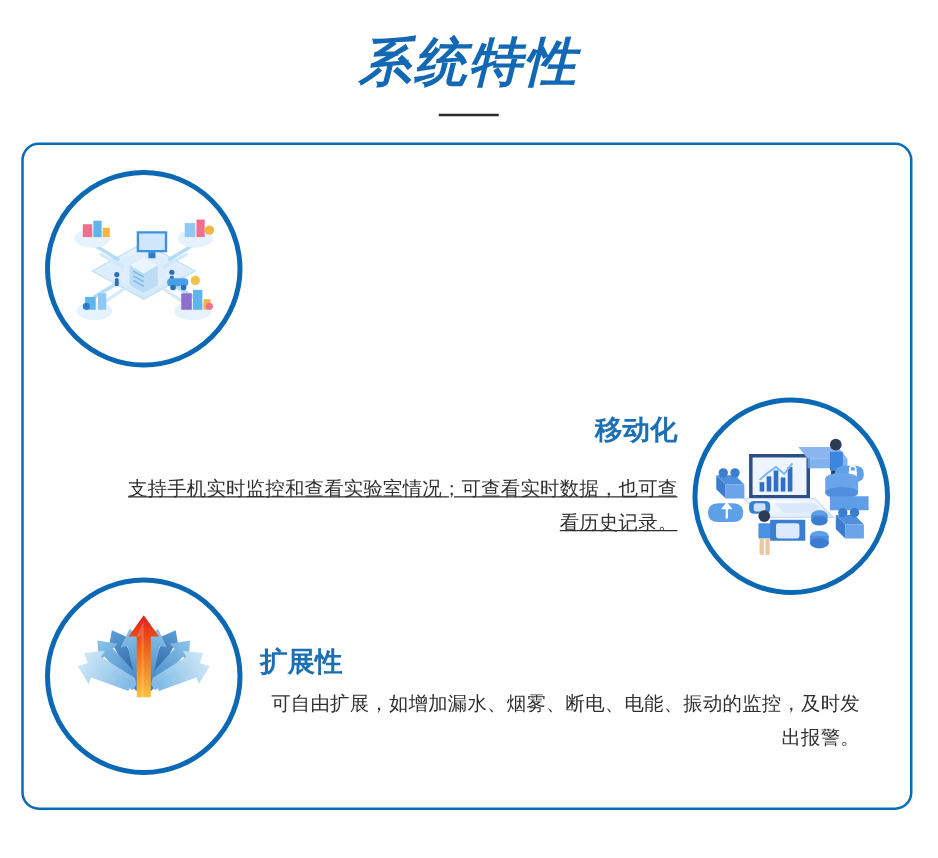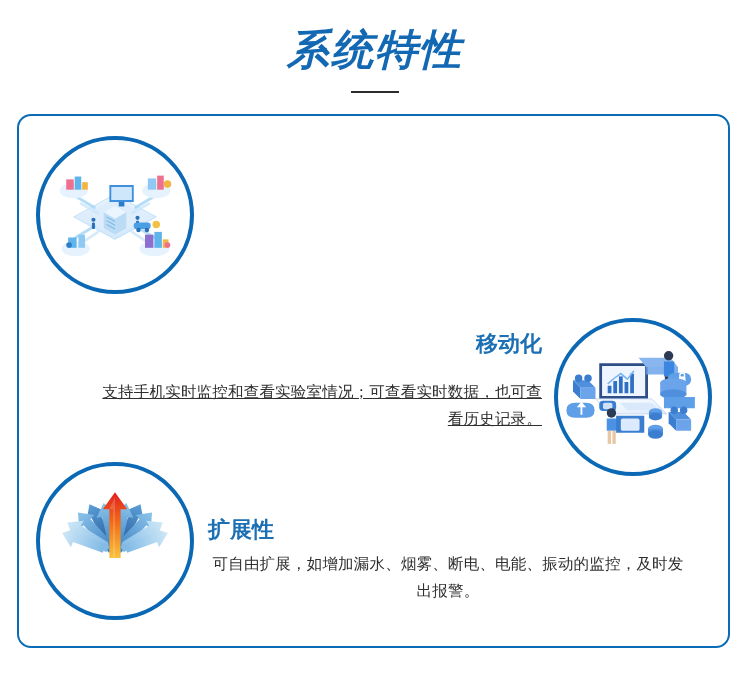--- a/index.html
+++ b/index.html
@@ -81,21 +81,21 @@
   #feature-intelligent .feature-body { text-align: justify; text-align-last: left; }
 
   
   #feature-mobile { left: 92px; top: 330px; width: 450px; text-align: right; }
   #feature-mobile .feature-heading { margin-bottom: 20px; }
   #feature-mobile .feature-body { text-align: right; text-decoration: underline; }
 
   
   #feature-extensible { left: 208px; top: 480px; width: 480px; margin-top: 36px; }
   #feature-extensible .feature-heading { margin-bottom: 6px; }
-  #feature-extensible .feature-body { text-align: center; }
+  #feature-extensible .feature-body { text-align: right; }
 
   
   .circle {
     position: absolute;
     border: 4px solid #0a68b4;
     border-radius: 50%;
     background: #ffffff;
     box-sizing: border-box;
     overflow: hidden;
   }

